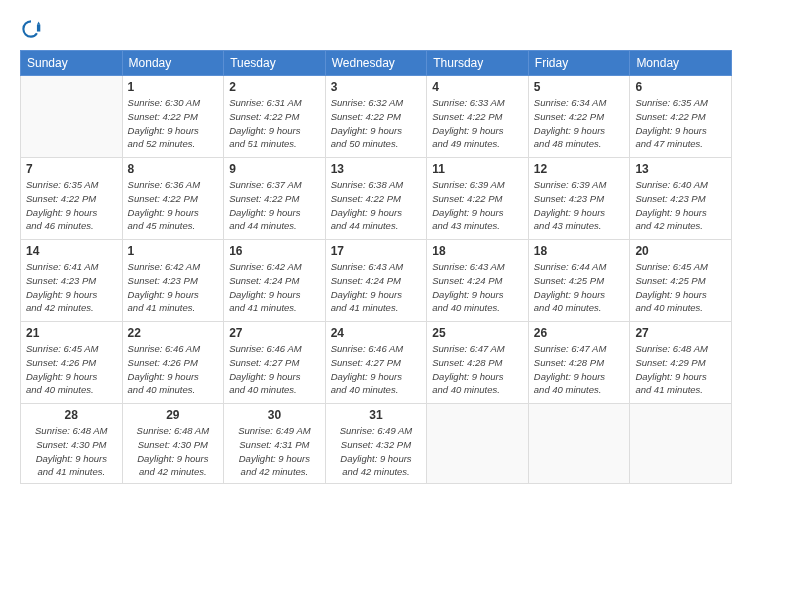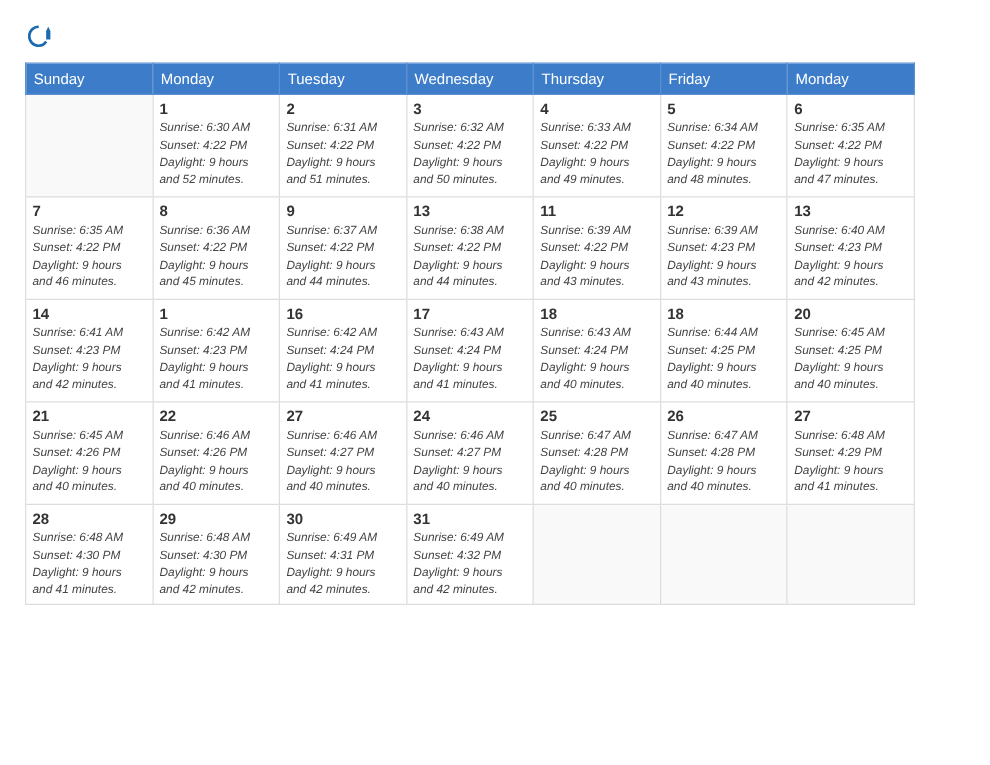--- a/index.html
+++ b/index.html
@@ -84,20 +84,21 @@
       font-size: 9.5px;
       color: #444;
       line-height: 1.45;
       font-style: italic;
     }
     .empty-cell {
       background: #f9f9f9;
     }
     .last-row td {
       height: 72px;
+      text-align: center;
     }
   </style>
 </head>
 <body>
 
 <div class="page">
   <div class="header">
     <div class="logo">
       <svg class="logo-icon" viewBox="0 0 26 26">
         <rect x="0" y="0" width="26" height="26" fill="white"></rect>

